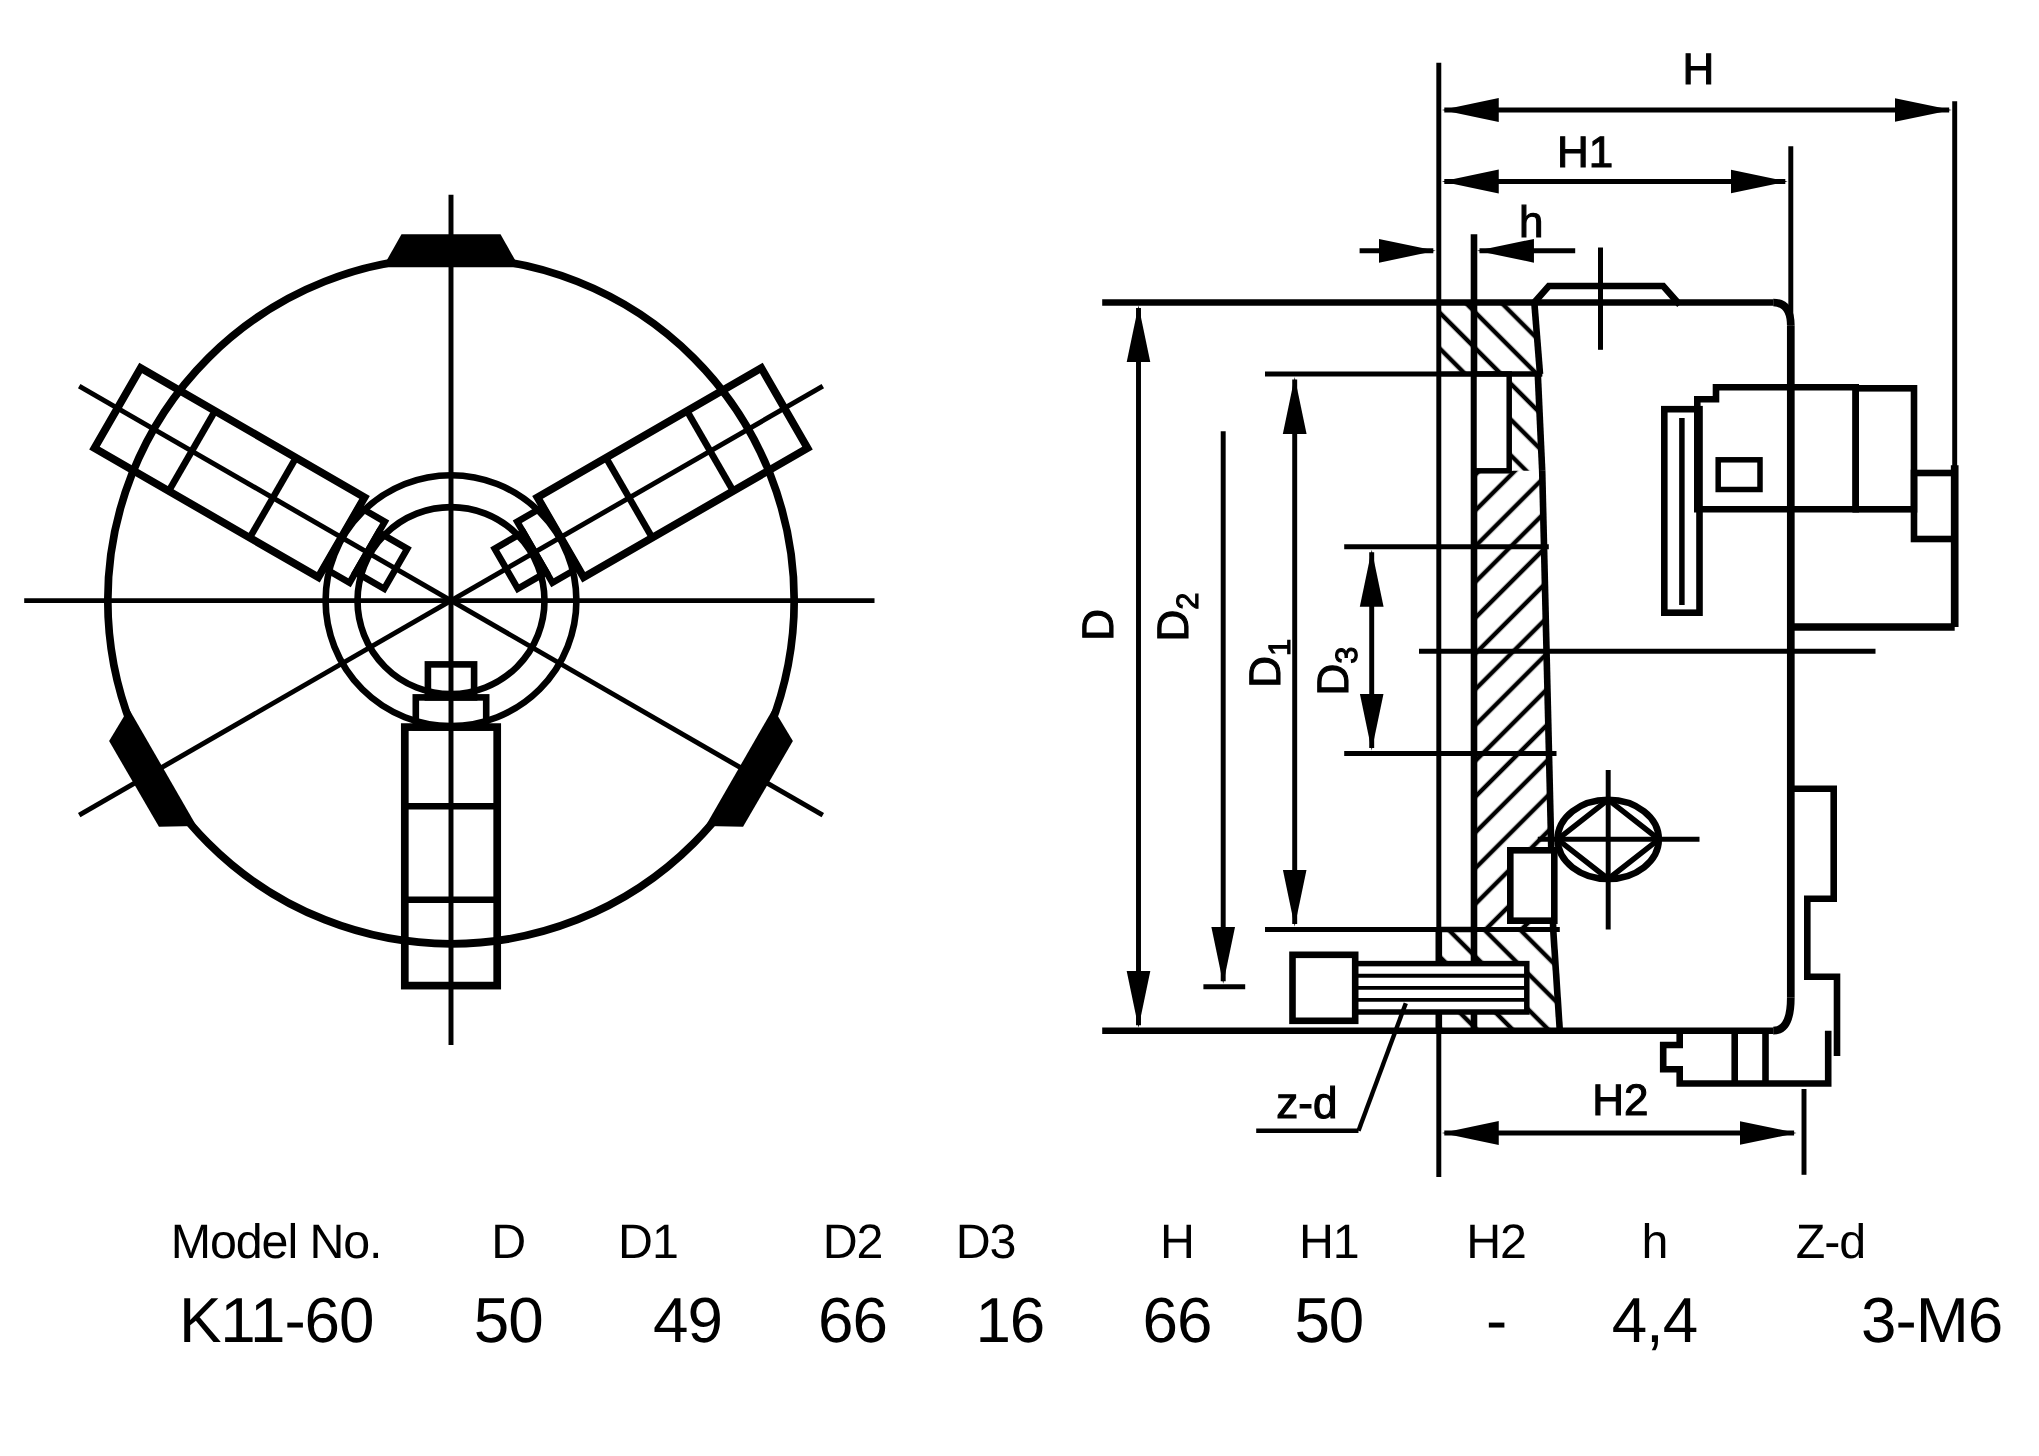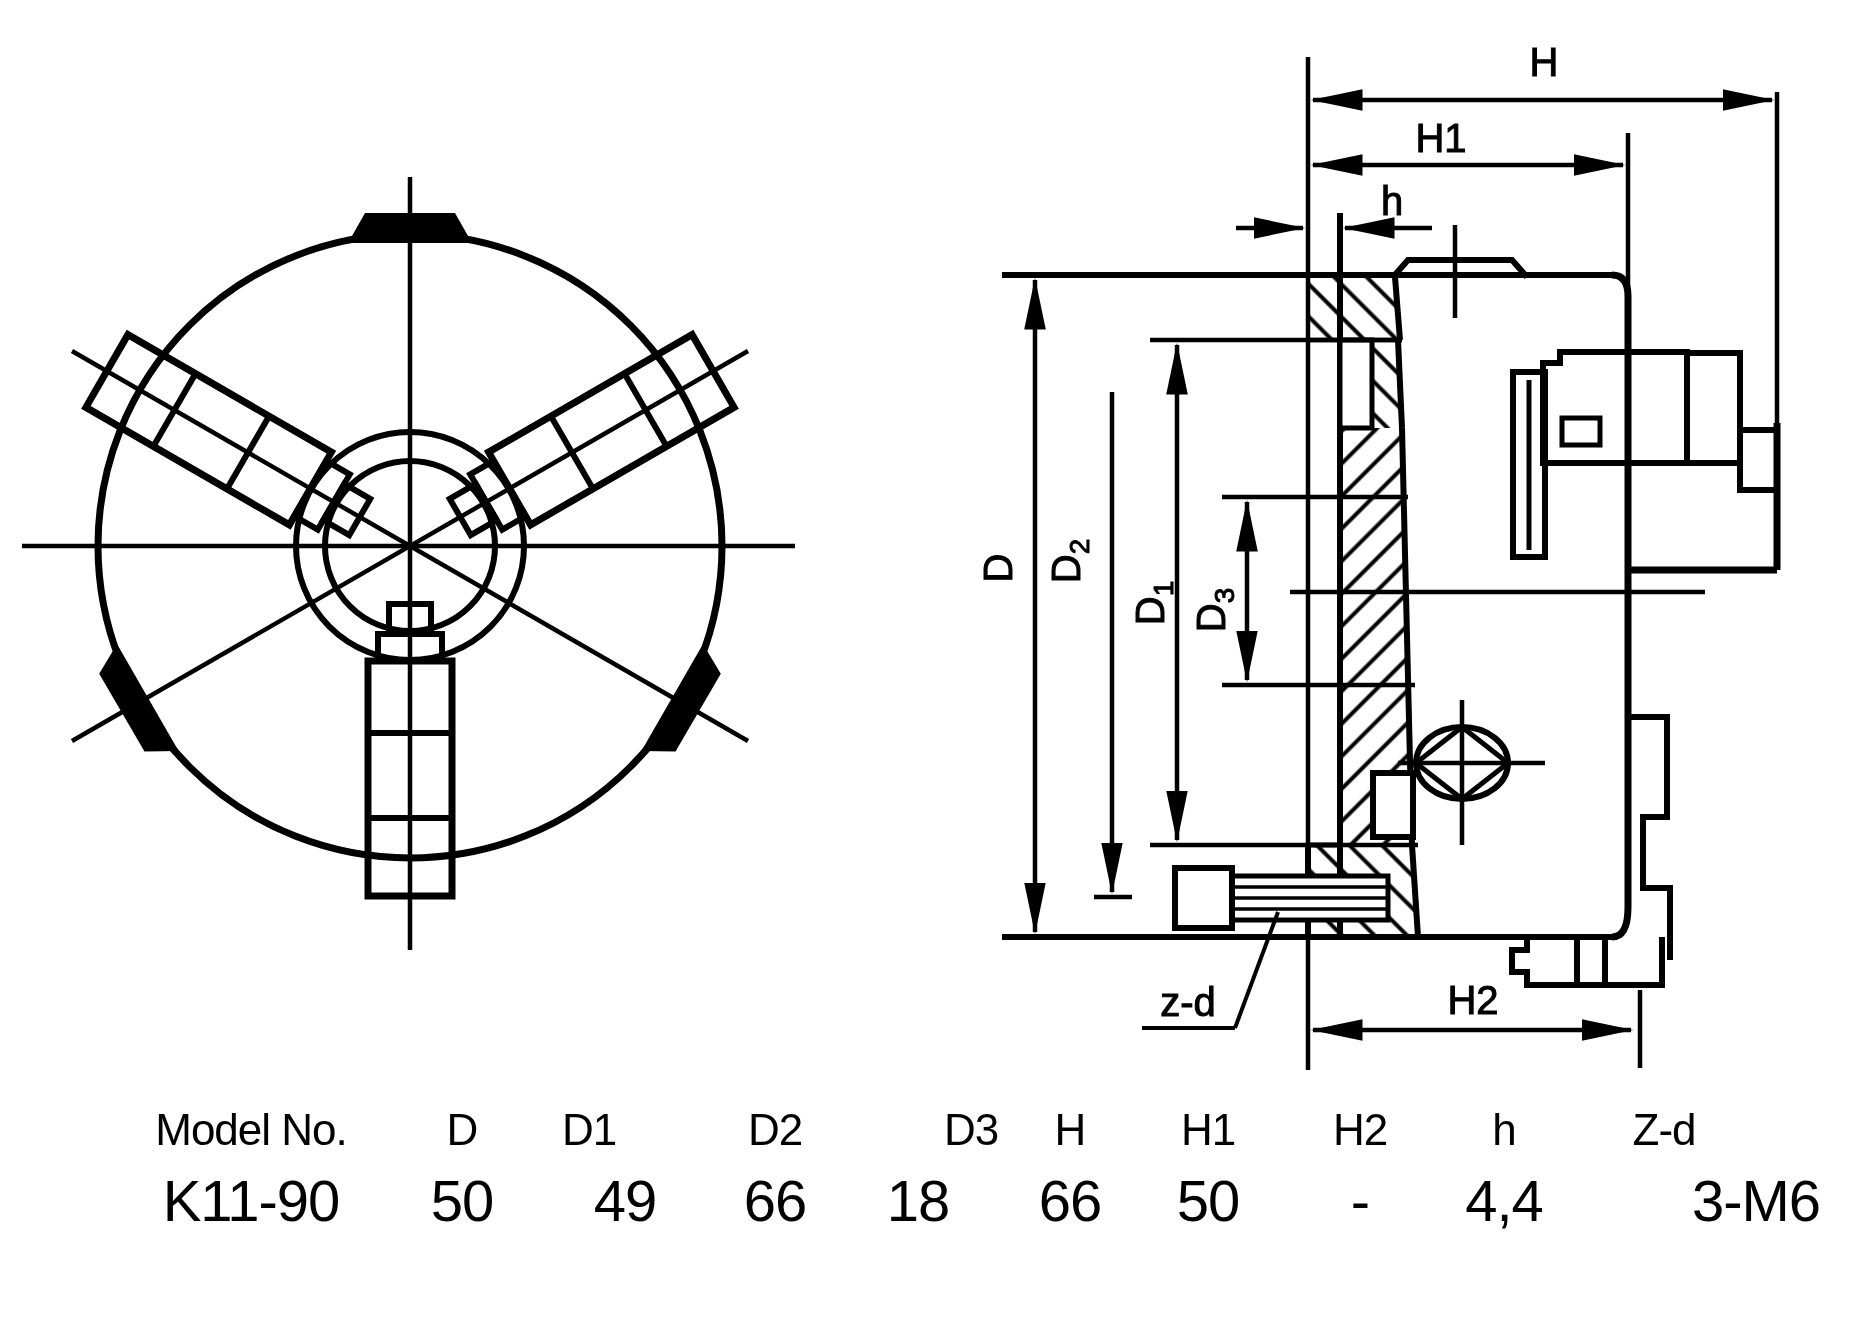--- a/index.html
+++ b/index.html
@@ -193,32 +193,32 @@
       <tspan>D</tspan><tspan class="sub" dy="9">3</tspan>
     </text>
   </g>
 </svg>
 
 <div>
   <span class="tcell thead" style="left:251px">Model No.</span>
   <span class="tcell thead" style="left:462px">D</span>
   <span class="tcell thead" style="left:589px">D1</span>
   <span class="tcell thead" style="left:775px">D2</span>
-  <span class="tcell thead" style="left:971px">D3</span>
+  <span class="tcell thead" style="left:896px">D3</span>
   <span class="tcell thead" style="left:1070px">H</span>
   <span class="tcell thead" style="left:1208px">H1</span>
   <span class="tcell thead" style="left:1360px">H2</span>
   <span class="tcell thead" style="left:1504px">h</span>
   <span class="tcell thead" style="left:1664px">Z-d</span>
 
-  <span class="tcell tval" style="left:251px">K11-90</span>
+  <span class="tcell tval" style="left:251px">K11-60</span>
   <span class="tcell tval" style="left:462px">50</span>
   <span class="tcell tval" style="left:625px">49</span>
   <span class="tcell tval" style="left:775px">66</span>
-  <span class="tcell tval" style="left:918px">18</span>
+  <span class="tcell tval" style="left:918px">16</span>
   <span class="tcell tval" style="left:1070px">66</span>
   <span class="tcell tval" style="left:1208px">50</span>
   <span class="tcell tval" style="left:1360px">-</span>
   <span class="tcell tval" style="left:1504px">4,4</span>
   <span class="tcell tval" style="left:1756px">3-M6</span>
 </div>
 
 </div>
 
 </body></html>

